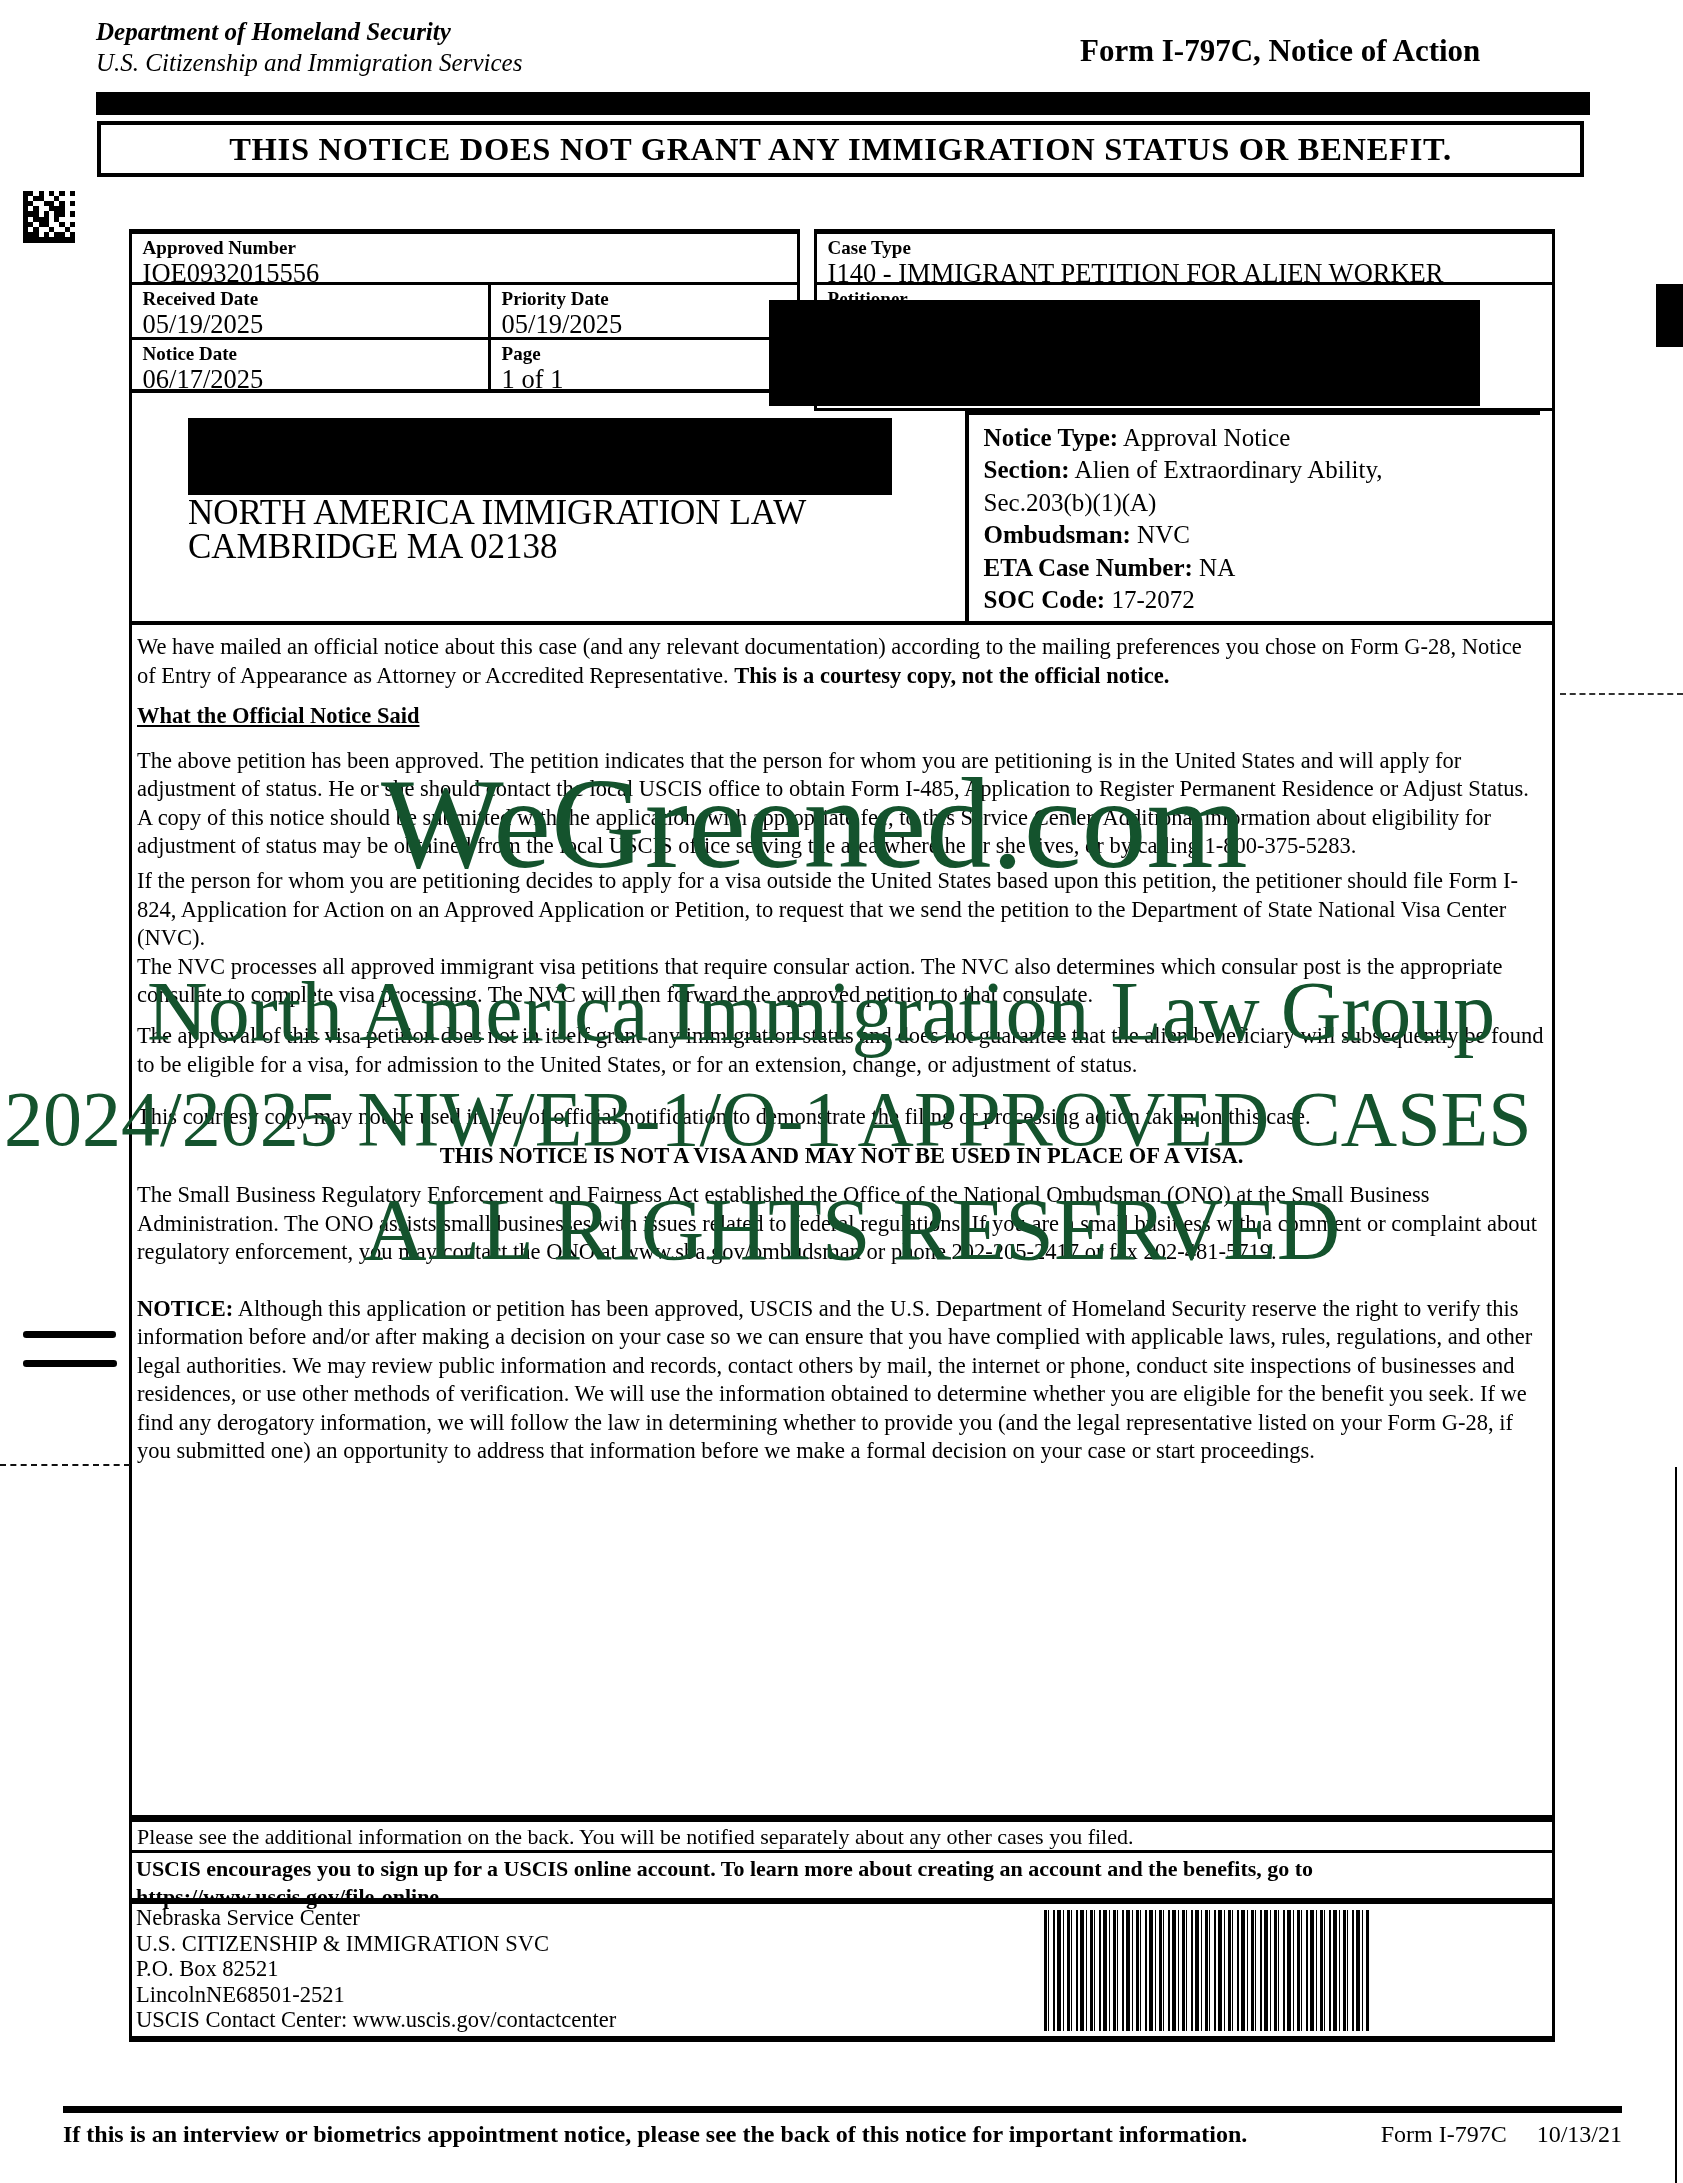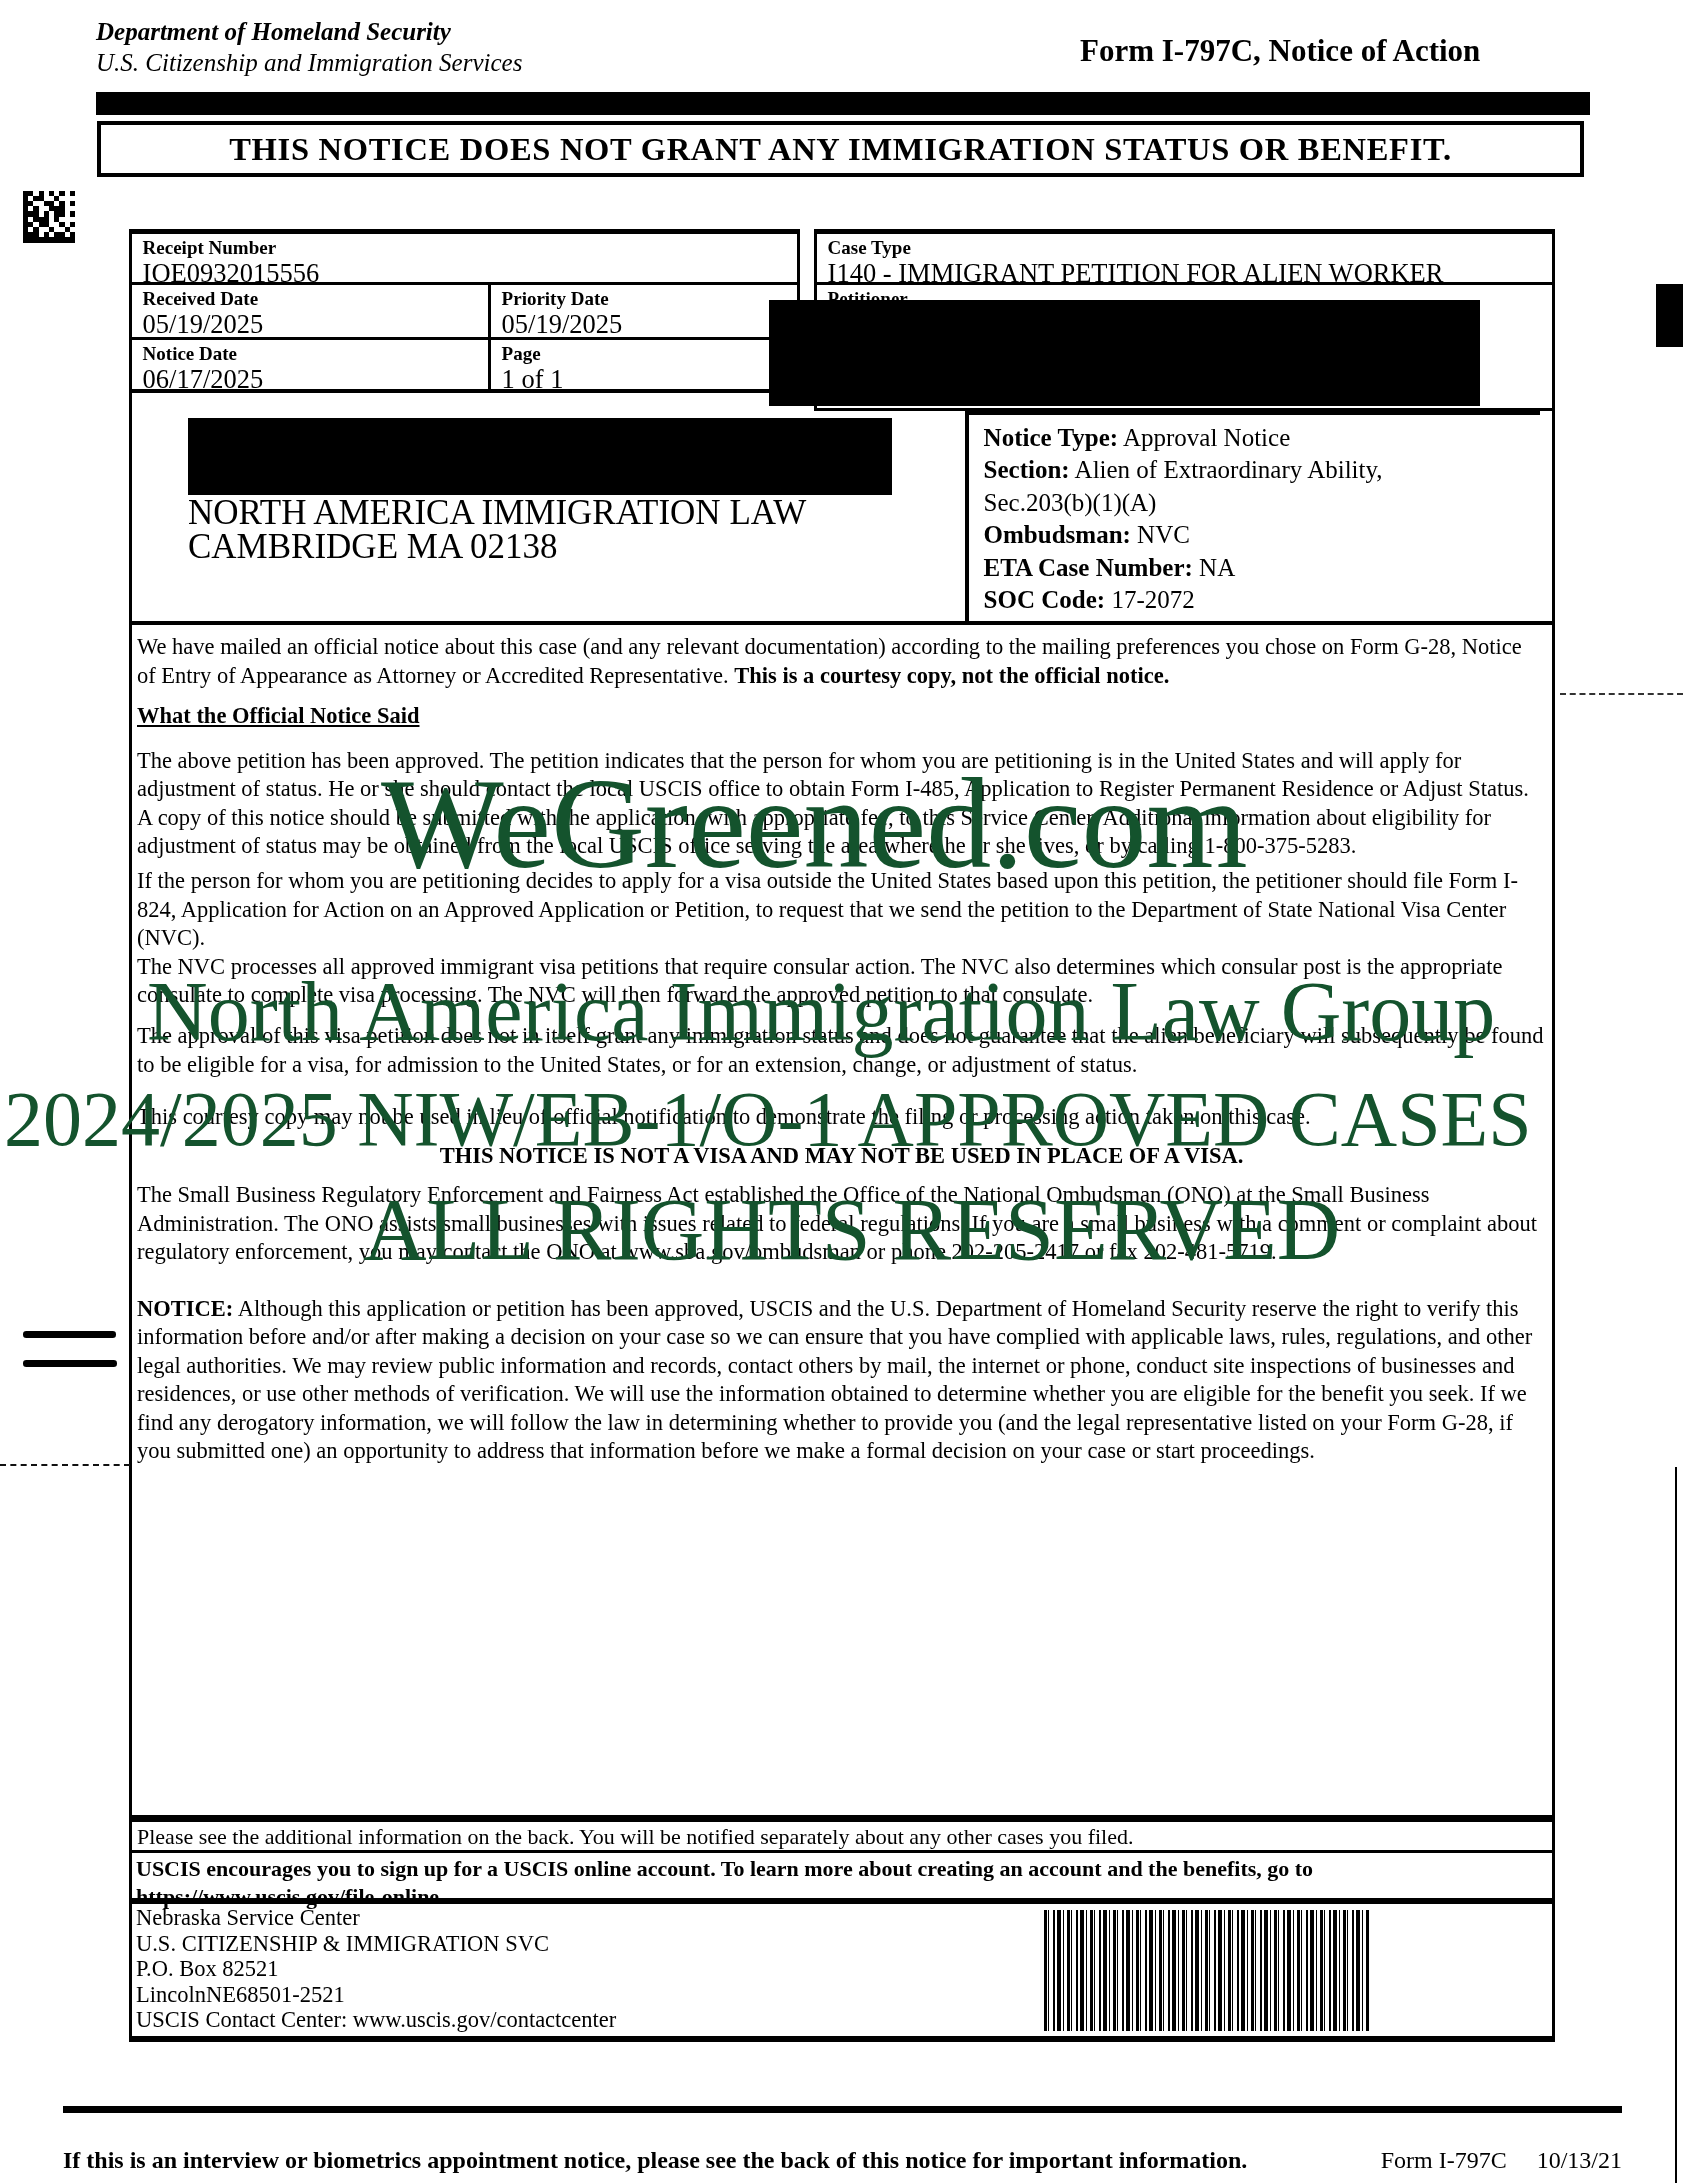--- a/index.html
+++ b/index.html
@@ -84,21 +84,21 @@
   .bar-bottom{left:129px;top:2036px;width:1426px;height:6px;background:#000;}
   
   .barcode{left:1044px;top:1910px;width:325px;height:121px;
     background:repeating-linear-gradient(90deg,
       #000 0 2.7px,#fff 2.7px 4px,#000 4px 5.3px,#fff 5.3px 9.3px,
       #000 9.3px 11.3px,#fff 11.3px 12.6px,#000 12.6px 16.6px,#fff 16.6px 18.6px,
       #000 18.6px 20px,#fff 20px 23px);}
   
   .footer-line{left:63px;top:2106px;width:1559px;height:7.3px;background:#000;}
   .footer-row{left:63px;top:2121px;width:1559px;display:flex;justify-content:space-between;align-items:baseline;}
-  .footer-note{font-size:24px;font-weight:bold;margin-top:26px;}
+  .footer-note{font-size:24px;font-weight:bold;}
   .footer-form{font-size:24px;}
   .footer-form .gap{display:inline-block;width:30px;}
   
   .mark-bar1{left:23px;top:1331px;width:93px;height:7.3px;background:#000;border-radius:3.3px;}
   .mark-bar2{left:23px;top:1360px;width:94px;height:7.3px;background:#000;border-radius:3.3px;}
   .dash-left{left:0px;top:1464px;width:130px;border-top:2.7px dashed #111;}
   .dash-right{left:1560px;top:693px;width:123px;border-top:2.7px dashed #333;}
   .edge-vline{left:1675px;top:1467px;width:2px;height:716px;background:#000;}
 </style>
 </head>
@@ -153,21 +153,21 @@
         <rect x="9" y="8" width="1" height="1"></rect>
     </g>
   </svg>
 
   <div class="abs vline-left"></div>
   <div class="abs vline-right"></div>
 
   <div class="abs tbl tbl-left">
     <div class="trow row1">
       <div class="cell c-rest">
-        <span class="cell-label">Receipt Number</span>
+        <span class="cell-label">Approved Number</span>
         <span class="cell-value">IOE0932015556</span>
       </div>
     </div>
     <div class="trow row2">
       <div class="cell c-half">
         <span class="cell-label">Received Date</span>
         <span class="cell-value">05/19/2025</span>
       </div>
       <div class="cell c-rest">
         <span class="cell-label">Priority Date</span>

